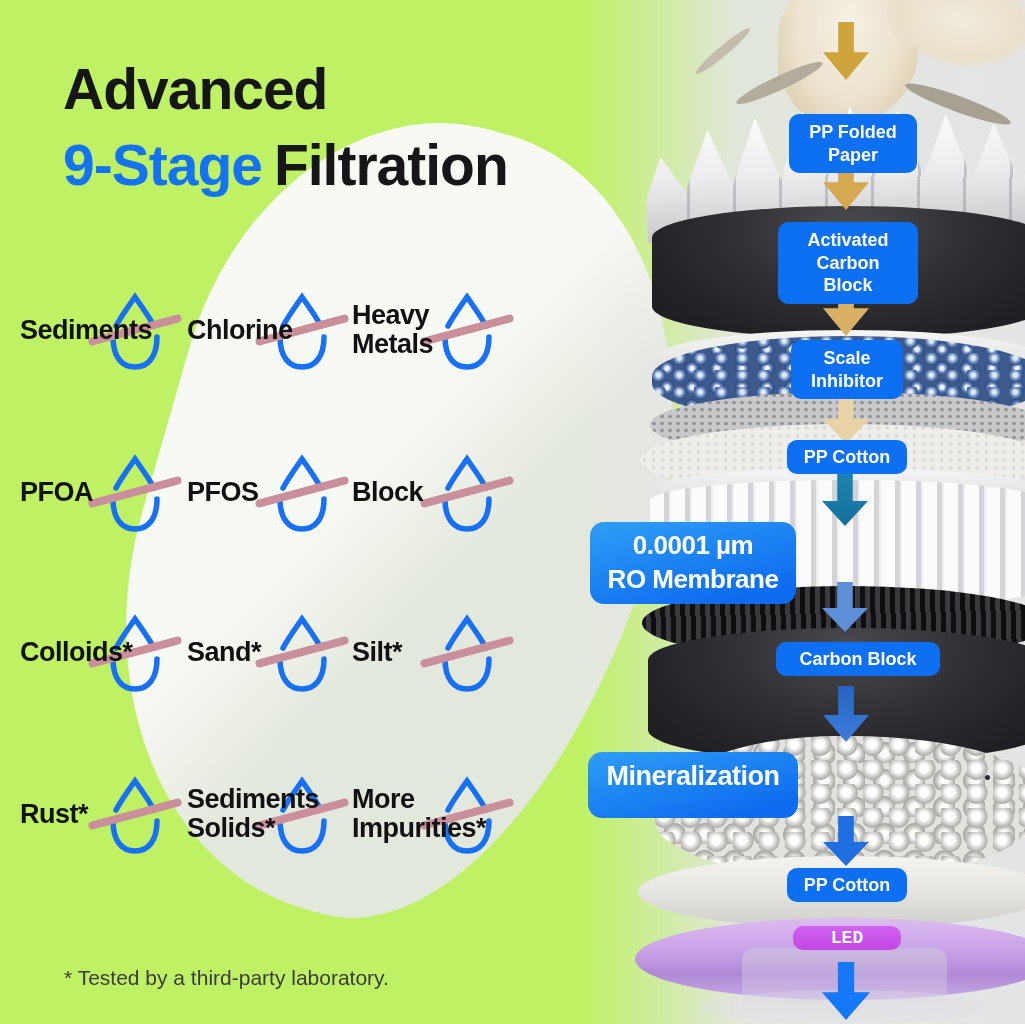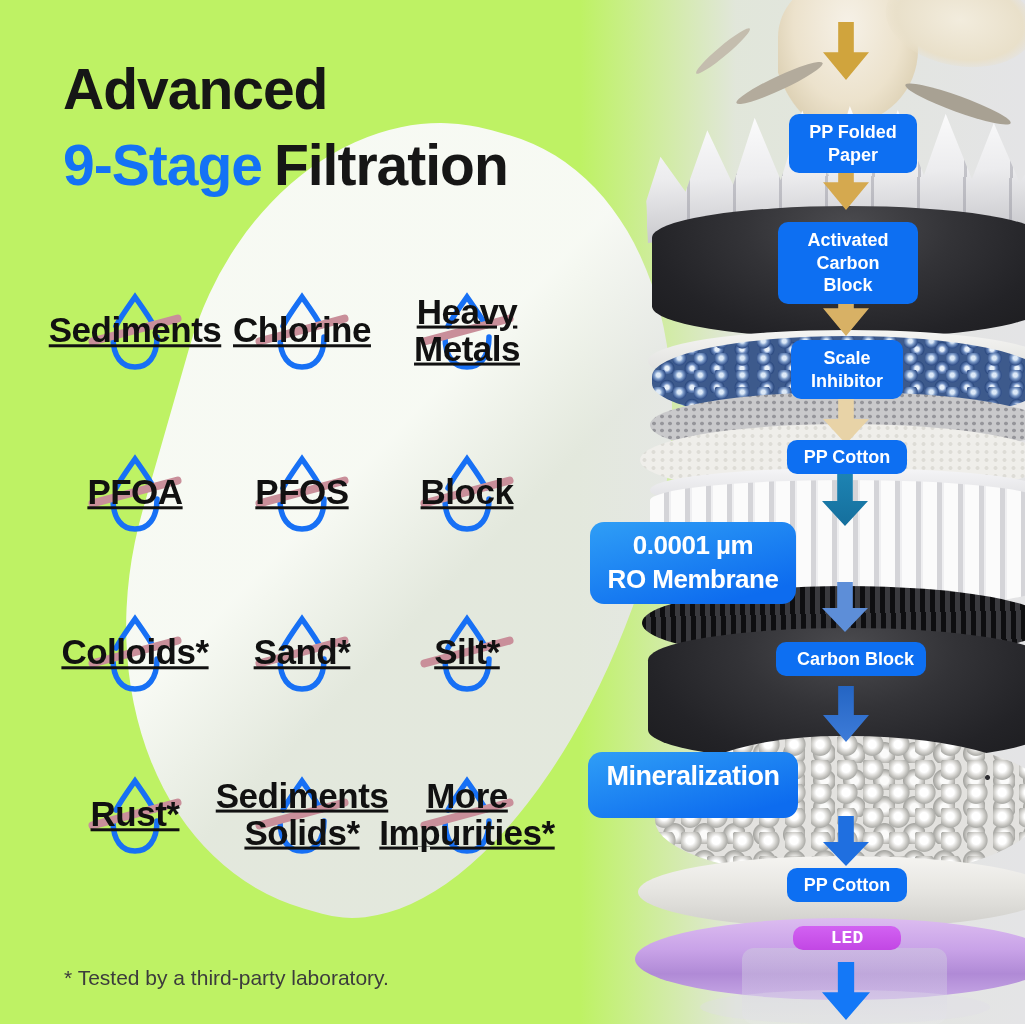--- a/index.html
+++ b/index.html
@@ -19,22 +19,22 @@
   .title { position:absolute; left:63px; top:52px; font-size:57px; font-weight:700;
     color:#161616; letter-spacing:-1px; line-height:1.33; }
   .title .accent { color:#1472f5; margin-right:12px; }
 
   
   .cell { position:absolute; width:190px; height:112px; }
   .cell .drop { position:absolute; left:63px; top:0; width:64px; height:84px; }
   .cell .strike { position:absolute; left:47px; top:36px; width:96px; height:8px;
     background:#c98f9a; border-radius:5px; transform:rotate(-15deg); z-index:1; }
   .cell .lbl { position:absolute; left:-20px; right:-20px; top:40px; transform:translateY(-50%);
-    text-align:center; font-size:35px; font-weight:700; color:#111;
-    white-space:pre-line; line-height:1.07; z-index:2; letter-spacing:-0.5px;text-decoration:underline; }
+    text-align:left; font-size:27px; font-weight:700; color:#111;
+    white-space:pre-line; line-height:1.07; z-index:2; letter-spacing:-0.5px; }
 
   .footnote { position:absolute; left:64px; top:966px; font-size:21px; color:#3c3c3c; }
 
   
   .layer { position:absolute; }
   .pleats { left:645px; top:98px; width:398px; height:138px; transform:rotate(-2deg);
     background:
       repeating-linear-gradient(93deg, rgba(130,130,142,0.38) 0 3px, rgba(255,255,255,0) 3px 46px),
       linear-gradient(180deg,#ffffff 0%, #ececee 55%, #c9c9cd 100%);
     clip-path:polygon(0% 70%,4% 38%,10% 64%,16% 20%,22% 60%,28% 12%,34% 58%,40% 8%,46% 56%,52% 6%,58% 55%,64% 10%,70% 58%,76% 14%,82% 62%,88% 22%,94% 66%,100% 40%,100% 100%,0% 100%); }
@@ -104,21 +104,21 @@
   .a9 { left:822px; top:962px; width:48px; height:58px; background:#1478f7; }
 
   
   .pill { position:absolute; background:#0d6ff2; color:#fff; font-weight:700;
     text-align:center; border-radius:10px; font-size:18px; line-height:1.25;
     padding:7px 12px; display:flex; flex-direction:column; align-items:center; justify-content:center; }
   .p1 { left:789px; top:94px;  width:128px; min-height:54px;margin-top:20px; }
   .p2 { left:778px; top:222px; width:140px; min-height:54px; }
   .p3 { left:791px; top:340px; width:112px; min-height:54px; }
   .p4 { left:787px; top:440px; width:120px; height:34px; }
-  .p6 { left:776px; top:642px; width:150px; height:34px;align-items:flex-end; }
+  .p6 { left:776px; top:642px; width:164px; height:34px; }
   .p8 { left:787px; top:868px; width:120px; height:34px; }
   .p9 { left:793px; top:926px; width:108px; height:24px;
     background:linear-gradient(180deg,#d262f2,#c247e4);font-family:Liberation Mono, monospace; }
   .pill-big { border-radius:14px; font-size:26px; line-height:1.3; letter-spacing:-0.5px;
     background:linear-gradient(165deg,#2f9ef6 0%,#0d6cef 85%);justify-content:space-between; }
   .p5 { left:590px; top:522px; width:206px; min-height:72px; }
   .p7 { left:588px; top:752px; width:210px; min-height:66px; font-size:27px; }
 </style>
 </head>
 <body>

